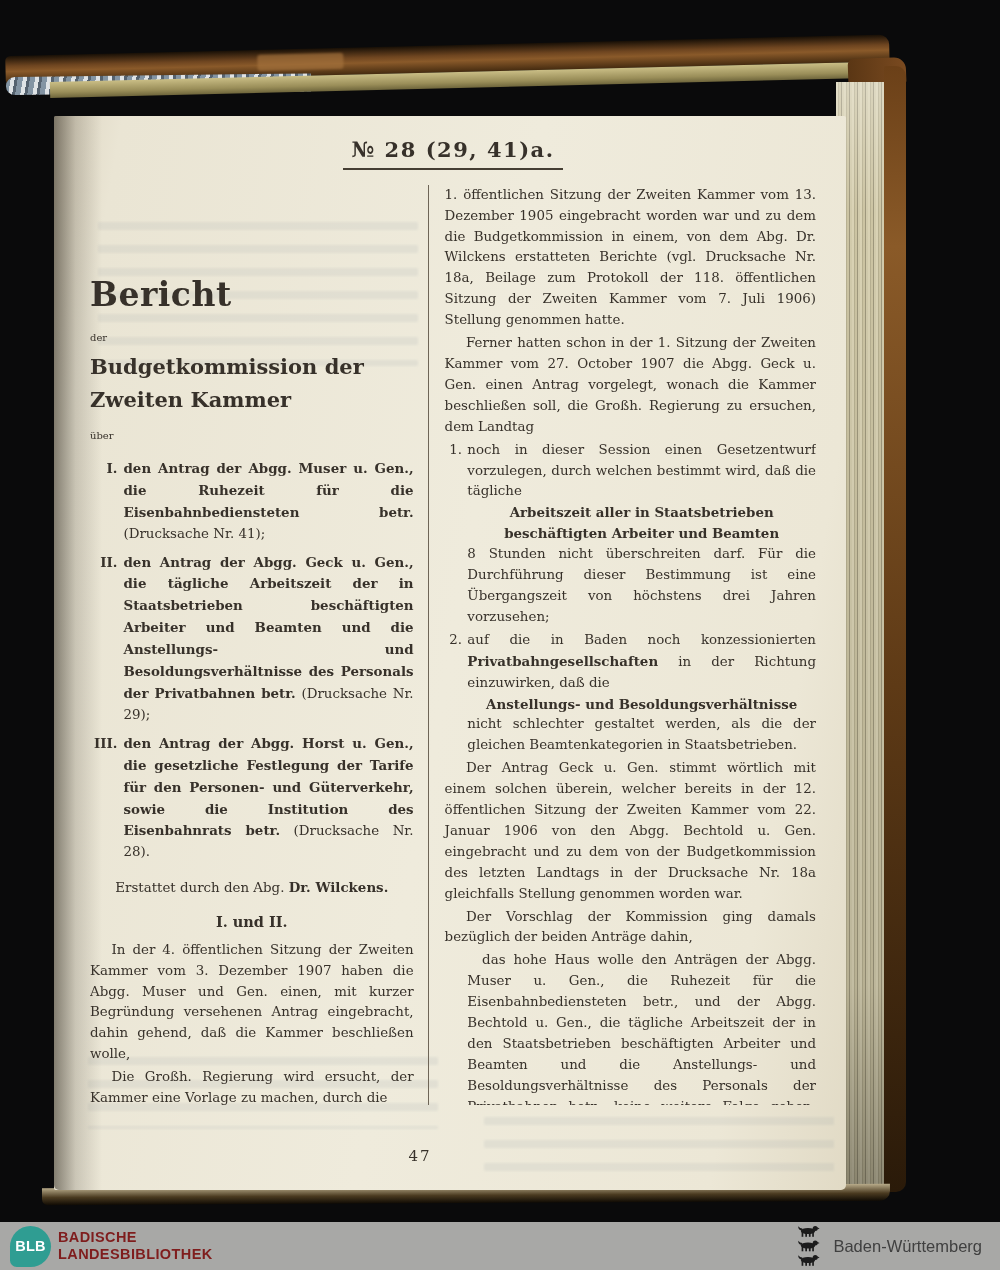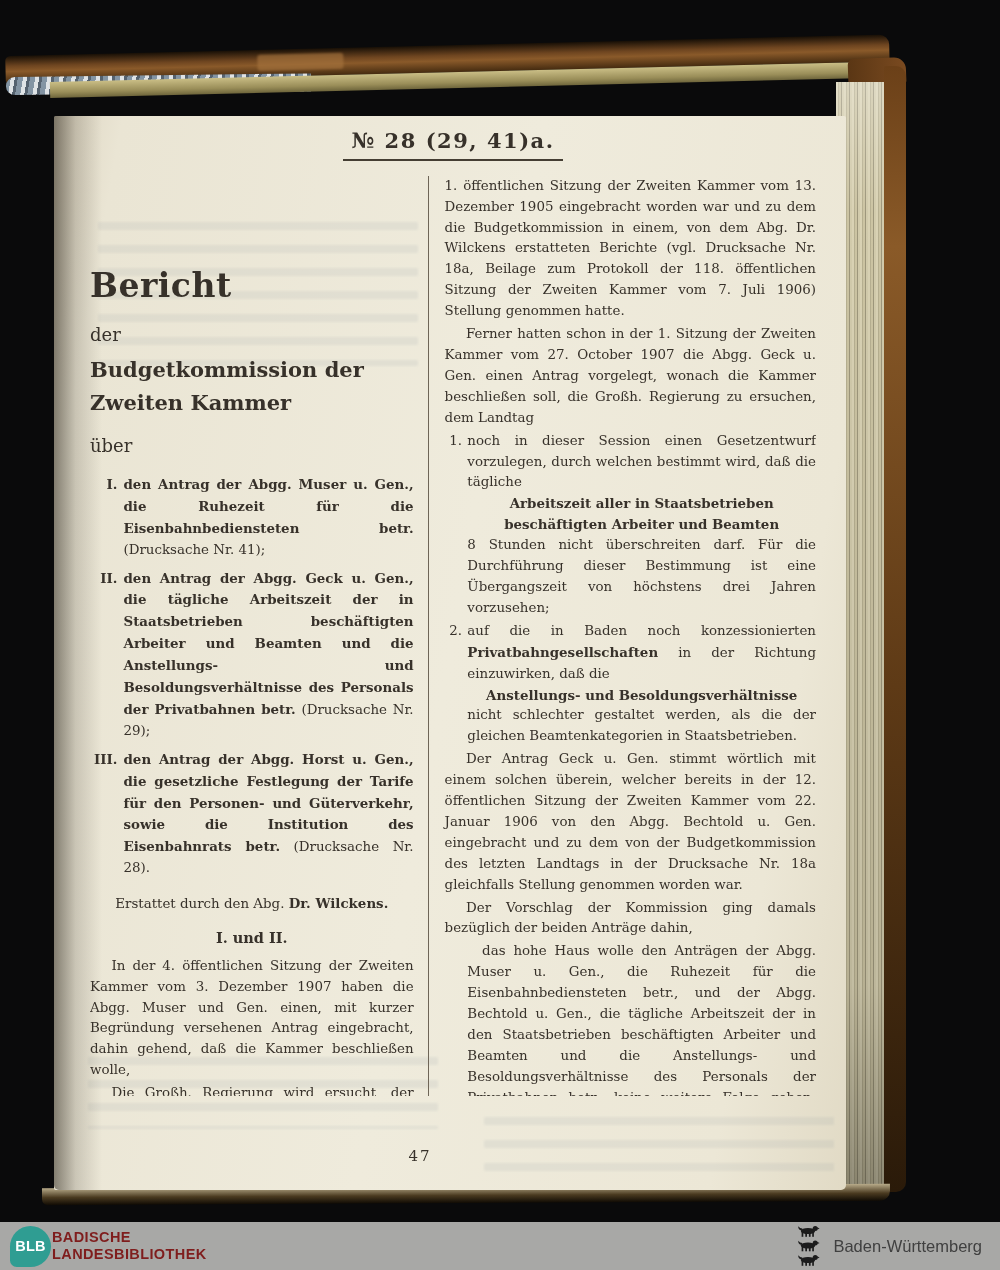--- a/index.html
+++ b/index.html
@@ -45,38 +45,38 @@
     border-radius:2px 2px 5px 2px; }
   .gutter-shadow { position:absolute; left:0; top:0; bottom:0; width:48px;
     background:linear-gradient(90deg,rgba(28,22,12,.5),rgba(28,22,12,.16) 45%,rgba(28,22,12,0));
     border-radius:2px 0 0 5px; pointer-events:none; }
   .ghost { position:absolute; pointer-events:none; opacity:.09; filter:blur(1.3px);
     background:repeating-linear-gradient(180deg, transparent 0 6px, #6d7f8f 6px 14px, transparent 14px 23px); }
   .ghost-a { left:44px; top:100px; width:320px; height:150px; }
   .ghost-b { left:34px; top:935px; width:350px; height:78px; }
   .ghost-c { left:430px; top:995px; width:350px; height:62px; }
 
-  .page-content { position:absolute; inset:0; padding:9px 30px 0 36px; box-sizing:border-box;
+  .page-content { position:absolute; inset:0; padding:18px 30px 0 36px; box-sizing:border-box;
     color:#37312a; font-size:13.4px; line-height:1.56; }
 
   .doc-header { text-align:center; }
   .doc-number { display:inline-block; font-size:21px; font-weight:700; letter-spacing:1.5px;
     border-bottom:2px solid #453e33; padding:0 8px 1px; }
   .doc-subtitle { margin-top:13px; font-size:14px; }
 
   .columns { display:flex; margin-top:15px; height:920px; overflow:hidden; }
   .col-left  { width:46.5%; padding-right:14px; box-sizing:border-box; }
   .col-right { width:53.5%; padding-left:16px; border-left:1px solid #6e6557; box-sizing:border-box; }
 
   .para { margin:0 0 2px; text-align:justify; }
   .indent { text-indent:1.6em; }
 
   .title-block { text-align:left; margin-top:84px; }
   .report-title { font-size:33px; font-weight:700; letter-spacing:.5px; }
-  .small-word { font-size:18px; margin-top:10px; }
+  .small-word { font-size:10px; margin-top:10px; }
   .committee-title { font-size:21px; font-weight:700; margin-top:5px; }
   .ueber { margin:12px 0 14px; }
 
   .agenda-item { display:flex; margin-bottom:7px; }
   .agenda-numeral { flex:0 0 2.5em; text-align:right; padding-right:.45em; font-weight:700; box-sizing:border-box; }
   .agenda-body { flex:1; text-align:justify; }
   .agenda-bold { font-weight:700; }
 
   .reporter-line { text-align:center; margin:14px 0 12px; }
   .reporter-bold { font-weight:700; }
@@ -91,21 +91,21 @@
   .indented-block { margin-left:1.7em; text-indent:1.1em; text-align:justify; }
 
   .page-number { position:absolute; left:36px; right:96px; bottom:22px;
     text-align:center; font-size:15px; letter-spacing:2px; }
 
   
   .footer-bar { position:absolute; left:0; right:0; bottom:0; height:48px; background:#a8a8a6;
     display:flex; align-items:center; justify-content:space-between;
     padding:0 18px 0 10px; box-sizing:border-box;
     font-family:"Liberation Sans","DejaVu Sans",sans-serif; }
-  .footer-left { display:flex; align-items:center; gap:1px; }
+  .footer-left { display:flex; align-items:center; gap:7px; }
   .blb-logo { width:41px; height:41px; background:#2f9d92;
     border-radius:55% 55% 55% 18%;
     display:flex; align-items:center; justify-content:center;
     color:#ffffff; font-weight:700; font-size:14.5px; letter-spacing:.3px; }
   .library-name { font-weight:700; font-size:14.5px; line-height:1.16; color:#7f1d1d; letter-spacing:.4px; }
   .footer-right { display:flex; align-items:center; gap:10px; }
   .lions-icon { display:block; }
   .bw-text { font-size:16.5px; color:#404040; }
 </style>
 </head>

